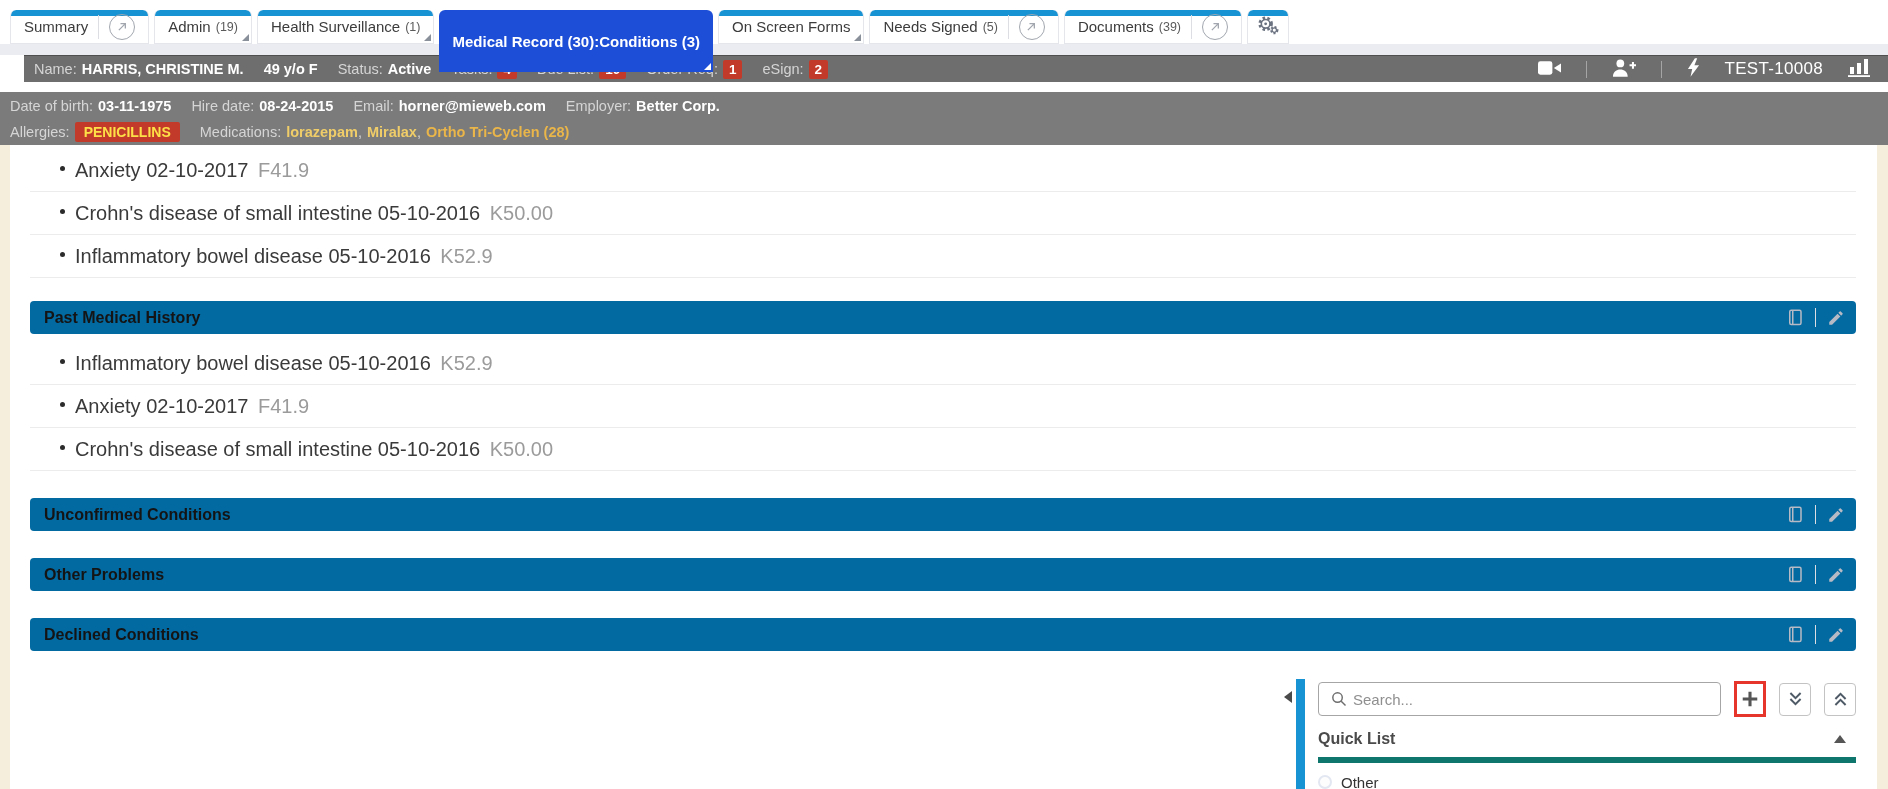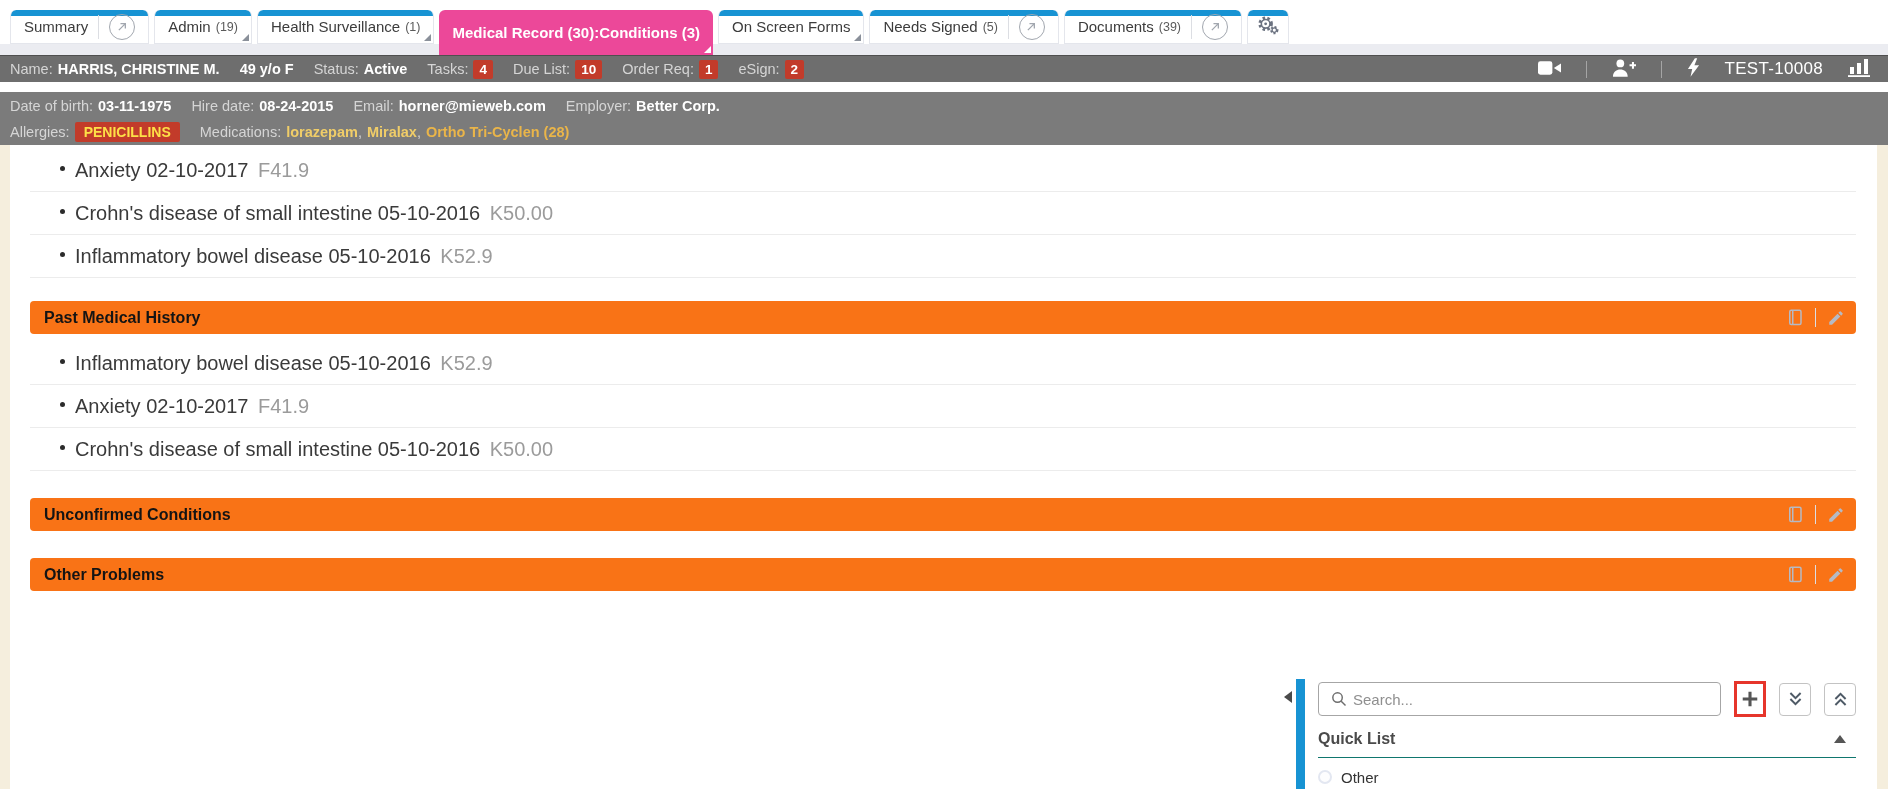--- a/index.html
+++ b/index.html
@@ -9,34 +9,34 @@
   
   .tabbar { background:#fff; height:44px; padding:10px 0 0 10px;
             display:flex; align-items:flex-start; gap:5px; position:relative; z-index:5; }
   .tab-band { height:11px; background:#ebecf1; }
   .tab { height:34px; display:flex; align-items:center; padding:0 13px;
          border-radius:6px 6px 0 0; position:relative; cursor:pointer;
          background:linear-gradient(#1793d3 0, #1793d3 6px, #fff 6px);
          border:1px solid #e4e6ec; border-top:none;
          font-size:15px; color:#3c3c3c; white-space:nowrap; }
   .tab .tab-count { font-size:12.5px; color:#5a5a5a; margin-left:5px; }
-  .tab.active { background:#ec4899; border:none; height:45px; margin-bottom:-11px;
+  .tab.active { background:#1d4ed8; border:none; height:62px; margin-bottom:-11px;
                 color:#fff; font-weight:bold; }
   .tab .fold { position:absolute; right:2px; bottom:2px; width:0; height:0;
                border-left:7px solid transparent; border-bottom:7px solid #8a909a; }
   .tab.active .fold { border-bottom-color:#fff; }
   .tab-sep { width:1px; height:24px; background:#dcdee3; margin:0 4px 0 10px; }
   .circle-link { width:26px; height:26px; border:1.5px solid #a2a7af; border-radius:50%;
                  display:flex; align-items:center; justify-content:center; margin-left:6px; }
   .gear-tab { padding:0 9px; }
 
   
   .pt-row { display:flex; align-items:center; font-size:14.5px; color:#d5d5d5;
             padding:0 10px; white-space:nowrap; }
-  .pt-row1 { height:27px; background:#6e6e6e; border-top:1px solid #4f4f4f; }
+  .pt-row1 { height:27px; background:#6e6e6e; border-top:1px solid #4f4f4f;margin-left:24px; }
   .pt-row2 { height:27px; background:#7b7b7b;margin-top:10px; }
   .pt-row3 { height:26px; background:#7b7b7b; }
   .pt-row .lbl { color:#d5d5d5; margin-right:5px; }
   .pt-row .val { color:#fff; font-weight:bold; }
   .pt-row .grp { display:flex; align-items:center; margin-right:20px; }
   .badge { background:#c23b2a; color:#fff; font-weight:bold; font-size:13.5px;
            padding:1px 6px; border-radius:2px; line-height:17px; }
   .allergy-badge { background:#c23b2a; color:#fde047; font-weight:bold; font-size:14px;
                    padding:2px 9px; border-radius:2px; }
   .spacer { flex:1; }
@@ -57,21 +57,21 @@
 
   ul.cond-list { list-style:none; }
   ul.cond-list li { position:relative; padding:10px 0 9px 45px; font-size:20px;
                     color:#3a3a3a; border-bottom:1px solid #ececec; }
   ul.cond-list li::before { content:""; position:absolute; left:30px; top:17px;
                             width:5px; height:5px; border-radius:50%; background:#2b2b2b; }
   .cond-code { color:#9b9b9b; margin-left:4px; }
   .top-list { margin-bottom:23px; }
 
   .section { margin-bottom:27px; }
-  .sec-head { height:33px; background:#f97316; border-radius:4px; display:flex;
+  .sec-head { height:33px; background:#0369a1; border-radius:4px; display:flex;
               align-items:center; padding:0 0 0 14px; margin-bottom:8px; }
   .sec-title { font-size:16px; font-weight:bold; color:#141414; }
   .sec-icons { margin-left:auto; display:flex; align-items:center; height:100%; }
   .sec-icon-btn { display:flex; align-items:center; justify-content:center;
                   width:40px; height:100%; cursor:pointer; }
   .sec-icon-div { width:1px; height:60%; background:#dcdee4; }
 
   
   .popup { position:absolute; left:1280px; width:582px; top:534px; height:260px;
            display:flex; background:#fff; z-index:3; }
@@ -85,21 +85,21 @@
                 display:flex; align-items:center; padding:0 12px; background:#fff; }
   .search-box input { border:none; outline:none; flex:1; font-size:15px; color:#444;
                       margin-left:6px; font-family:"Liberation Sans", sans-serif; }
   .search-box input::placeholder { color:#8f8f8f; }
   .add-btn { width:32px; height:36px; background:#fff; border:3px solid #e6352b;
              display:flex; align-items:center; justify-content:center; cursor:pointer; }
   .chev-btn { width:32px; height:33px; background:#fff; border:1px solid #c3c3c3;
               border-radius:4px; display:flex; align-items:center; justify-content:center;
               cursor:pointer; }
   .ql-head { display:flex; align-items:center; margin-top:13px; padding-bottom:9px;
-             border-bottom:1px solid #0f766e; cursor:pointer; }
+             border-bottom:6px solid #0f766e; cursor:pointer; }
   .ql-title { font-size:16px; font-weight:bold; color:#4a4a4a; }
   .tri-up { margin-left:auto; margin-right:10px; width:0; height:0;
             border-left:6px solid transparent; border-right:6px solid transparent;
             border-bottom:8px solid #555; }
   .ql-option { display:flex; align-items:center; height:39px; border-bottom:1px solid #ddd;
                font-size:15px; color:#333; cursor:pointer; }
   .radio { width:14px; height:14px; border-radius:50%; border:2px solid #e3e7f1;
            margin-right:9px; background:#fdfdfe; }
 </style>
 </head>
@@ -345,20 +345,39 @@
           <span class="sec-icon-div"></span>
           <span class="sec-icon-btn">
             <svg width="18" height="18" viewBox="0 0 24 24">
                 <path d="M3 17.25V21h3.75L17.81 9.94l-3.75-3.75L3 17.25zM20.71 7.04c.39-.39.39-1.02 0-1.41l-2.34-2.34a.996.996 0 00-1.41 0l-1.83 1.83 3.75 3.75 1.83-1.83z" fill="#b6bac4"></path>
               </svg>
           </span>
         </span>
       </div>
     </div>
 
+    <div class="section">
+      <div class="sec-head">
+        <span class="sec-title">Declined Conditions</span>
+        <span class="sec-icons">
+          <span class="sec-icon-btn">
+            <svg width="18" height="18" viewBox="0 0 24 24">
+                <path d="M5 3.5a2 2 0 012-2h11a2 2 0 012 2v15a2 2 0 01-2 2H7a2 2 0 01-2-2z" fill="none" stroke="#b6bac4" stroke-width="2"></path>
+                <path d="M9 1.5v19" stroke="#b6bac4" stroke-width="2"></path>
+              </svg>
+          </span>
+          <span class="sec-icon-div"></span>
+          <span class="sec-icon-btn">
+            <svg width="18" height="18" viewBox="0 0 24 24">
+                <path d="M3 17.25V21h3.75L17.81 9.94l-3.75-3.75L3 17.25zM20.71 7.04c.39-.39.39-1.02 0-1.41l-2.34-2.34a.996.996 0 00-1.41 0l-1.83 1.83 3.75 3.75 1.83-1.83z" fill="#b6bac4"></path>
+              </svg>
+          </span>
+        </span>
+      </div>
+    </div>
 
     <div class="section">
     </div>
   </div>
 
   <div class="popup">
     <div class="collapse-btn">
       <span class="tri-left"></span>
     </div>
     <div class="bluebar"></div>

